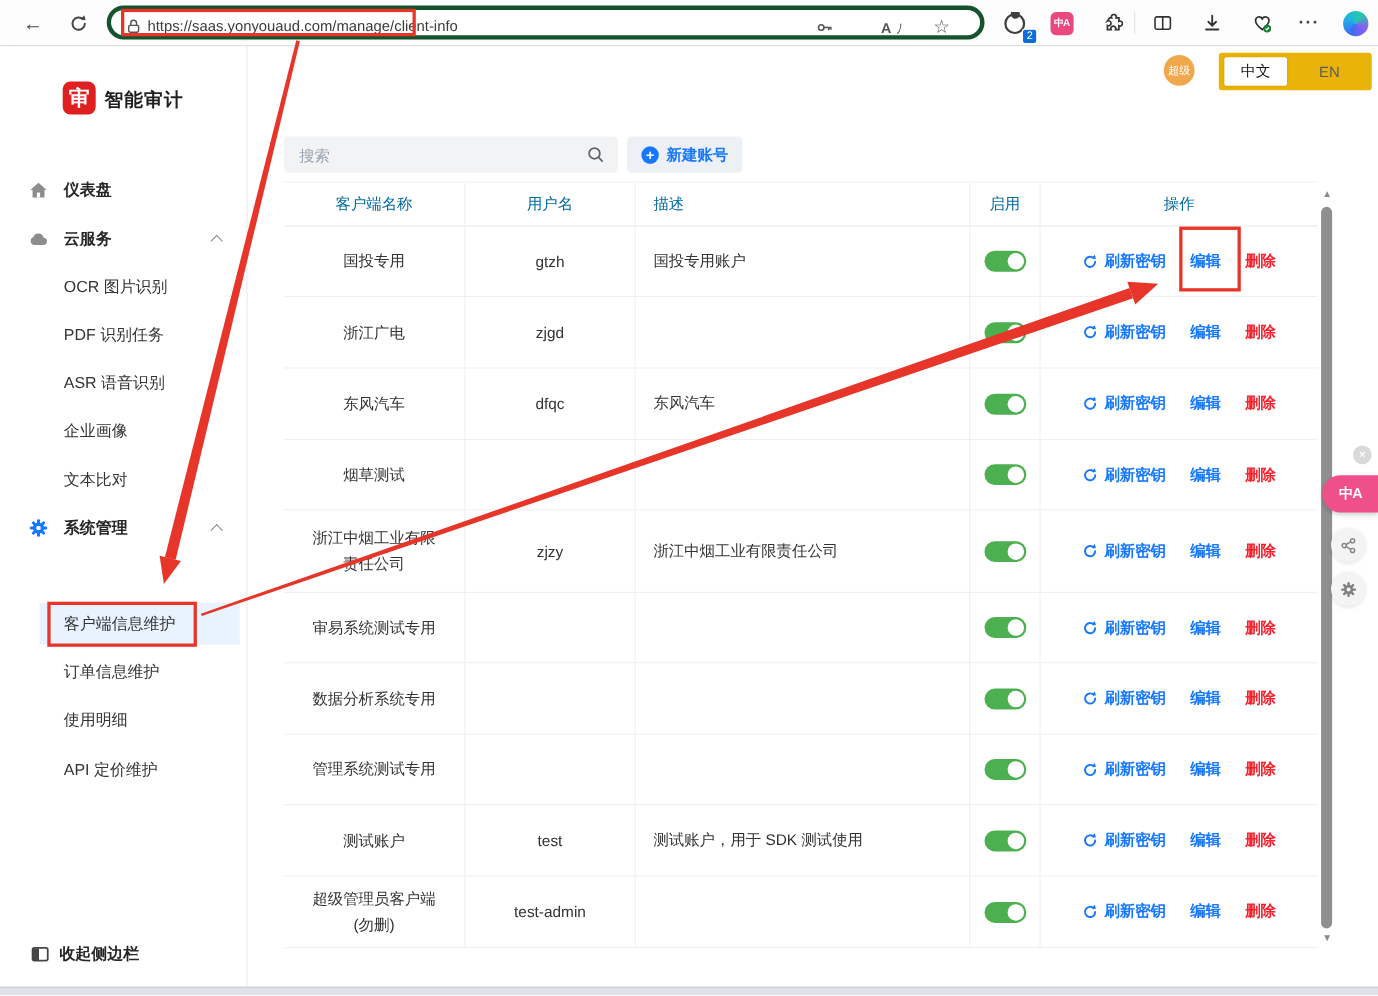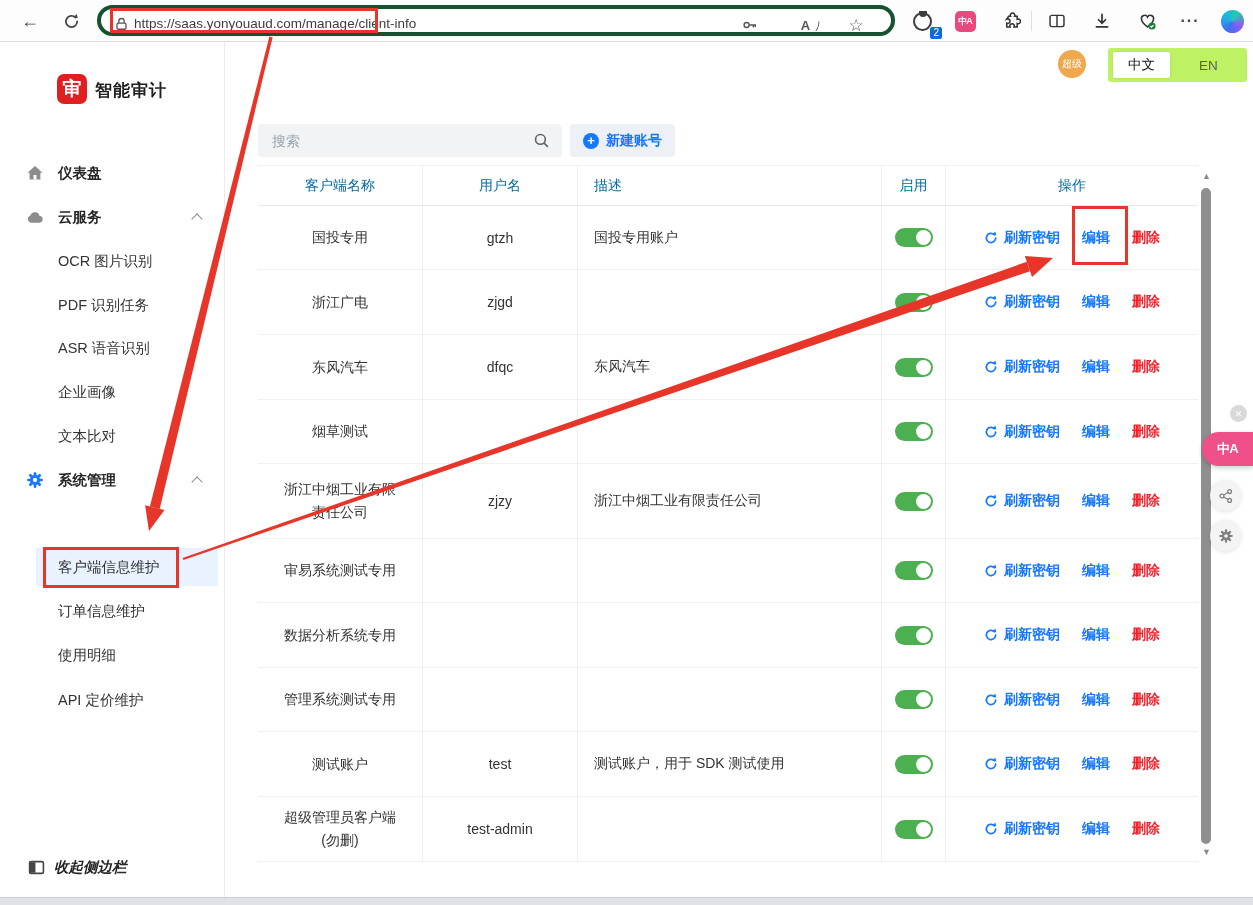--- a/index.html
+++ b/index.html
@@ -46,30 +46,30 @@
           border-radius:7px; color:#fff; font-size:19px; font-weight:700; display:flex;
           align-items:center; justify-content:center; }
   .brandname { position:absolute; left:95px; top:37px; font-size:17px; font-weight:700; color:#1f1f1f; letter-spacing:1px;}
   .nav-item { position:absolute; left:0; width:225px; height:44px; cursor:pointer; }
   .nav-item.sel::before { content:""; position:absolute; left:36px; right:7px; top:3px; bottom:3px; background:#e9f3ff; }
   .nav-item .ico { position:absolute; left:26px; top:13px; width:18px; height:18px; }
   .nav-item .lbl { position:absolute; left:58px; top:50%; transform:translateY(-50%); font-size:14.5px; color:#333; }
   .nav-item.parent .lbl { font-weight:600; color:#262626; }
   .chev { position:absolute; right:24px; top:20px; width:8px; height:8px; border-left:1.6px solid #8c8c8c;
           border-top:1.6px solid #8c8c8c; transform:rotate(45deg); }
-  .collapse-item { position:absolute; left:0; top:803px; width:197px; height:44px; cursor:pointer;font-style:italic; }
+  .collapse-item { position:absolute; left:0; top:803px; width:197px; height:44px; cursor:pointer; }
   .collapse-item .ico { position:absolute; left:28px; top:14px; }
   .collapse-item .lbl { position:absolute; left:54px; top:50%; transform:translateY(-50%);
                         font-size:14.5px; font-weight:600; color:#262626; }
 
   
   .avatar { position:absolute; left:1058px; top:50px; width:28px; height:28px; border-radius:50%;
             background:#f0a84e; color:#fff; font-size:10px; display:flex; align-items:center;
             justify-content:center; z-index:5; }
-  .langtoggle { position:absolute; left:1108px; top:48px; width:139px; height:34px; background:#bef264; border-radius:3px; }
+  .langtoggle { position:absolute; left:1108px; top:48px; width:139px; height:34px; background:#eab308; border-radius:3px; }
   .langtoggle .chip { position:absolute; left:5px; top:4px; width:57px; height:26px; background:#fff;
                       border-radius:2px; box-shadow:0 0 3px rgba(0,0,0,.10); display:flex; align-items:center;
                       justify-content:center; font-size:13.5px; color:#141414; cursor:pointer;}
   .langtoggle .en { position:absolute; left:62px; right:0; top:0; bottom:0; display:flex; align-items:center;
                     justify-content:center; font-size:13.5px; color:#5c5c5c; cursor:pointer;}
 
   
   .search { position:absolute; left:258px; top:124px; width:304px; height:33px; background:#f2f3f5; border-radius:4px; }
   .search input { position:absolute; left:14px; top:0; width:255px; height:33px; border:0; background:transparent;
                   outline:none; font-size:14px; color:#333; font-family:inherit; }

